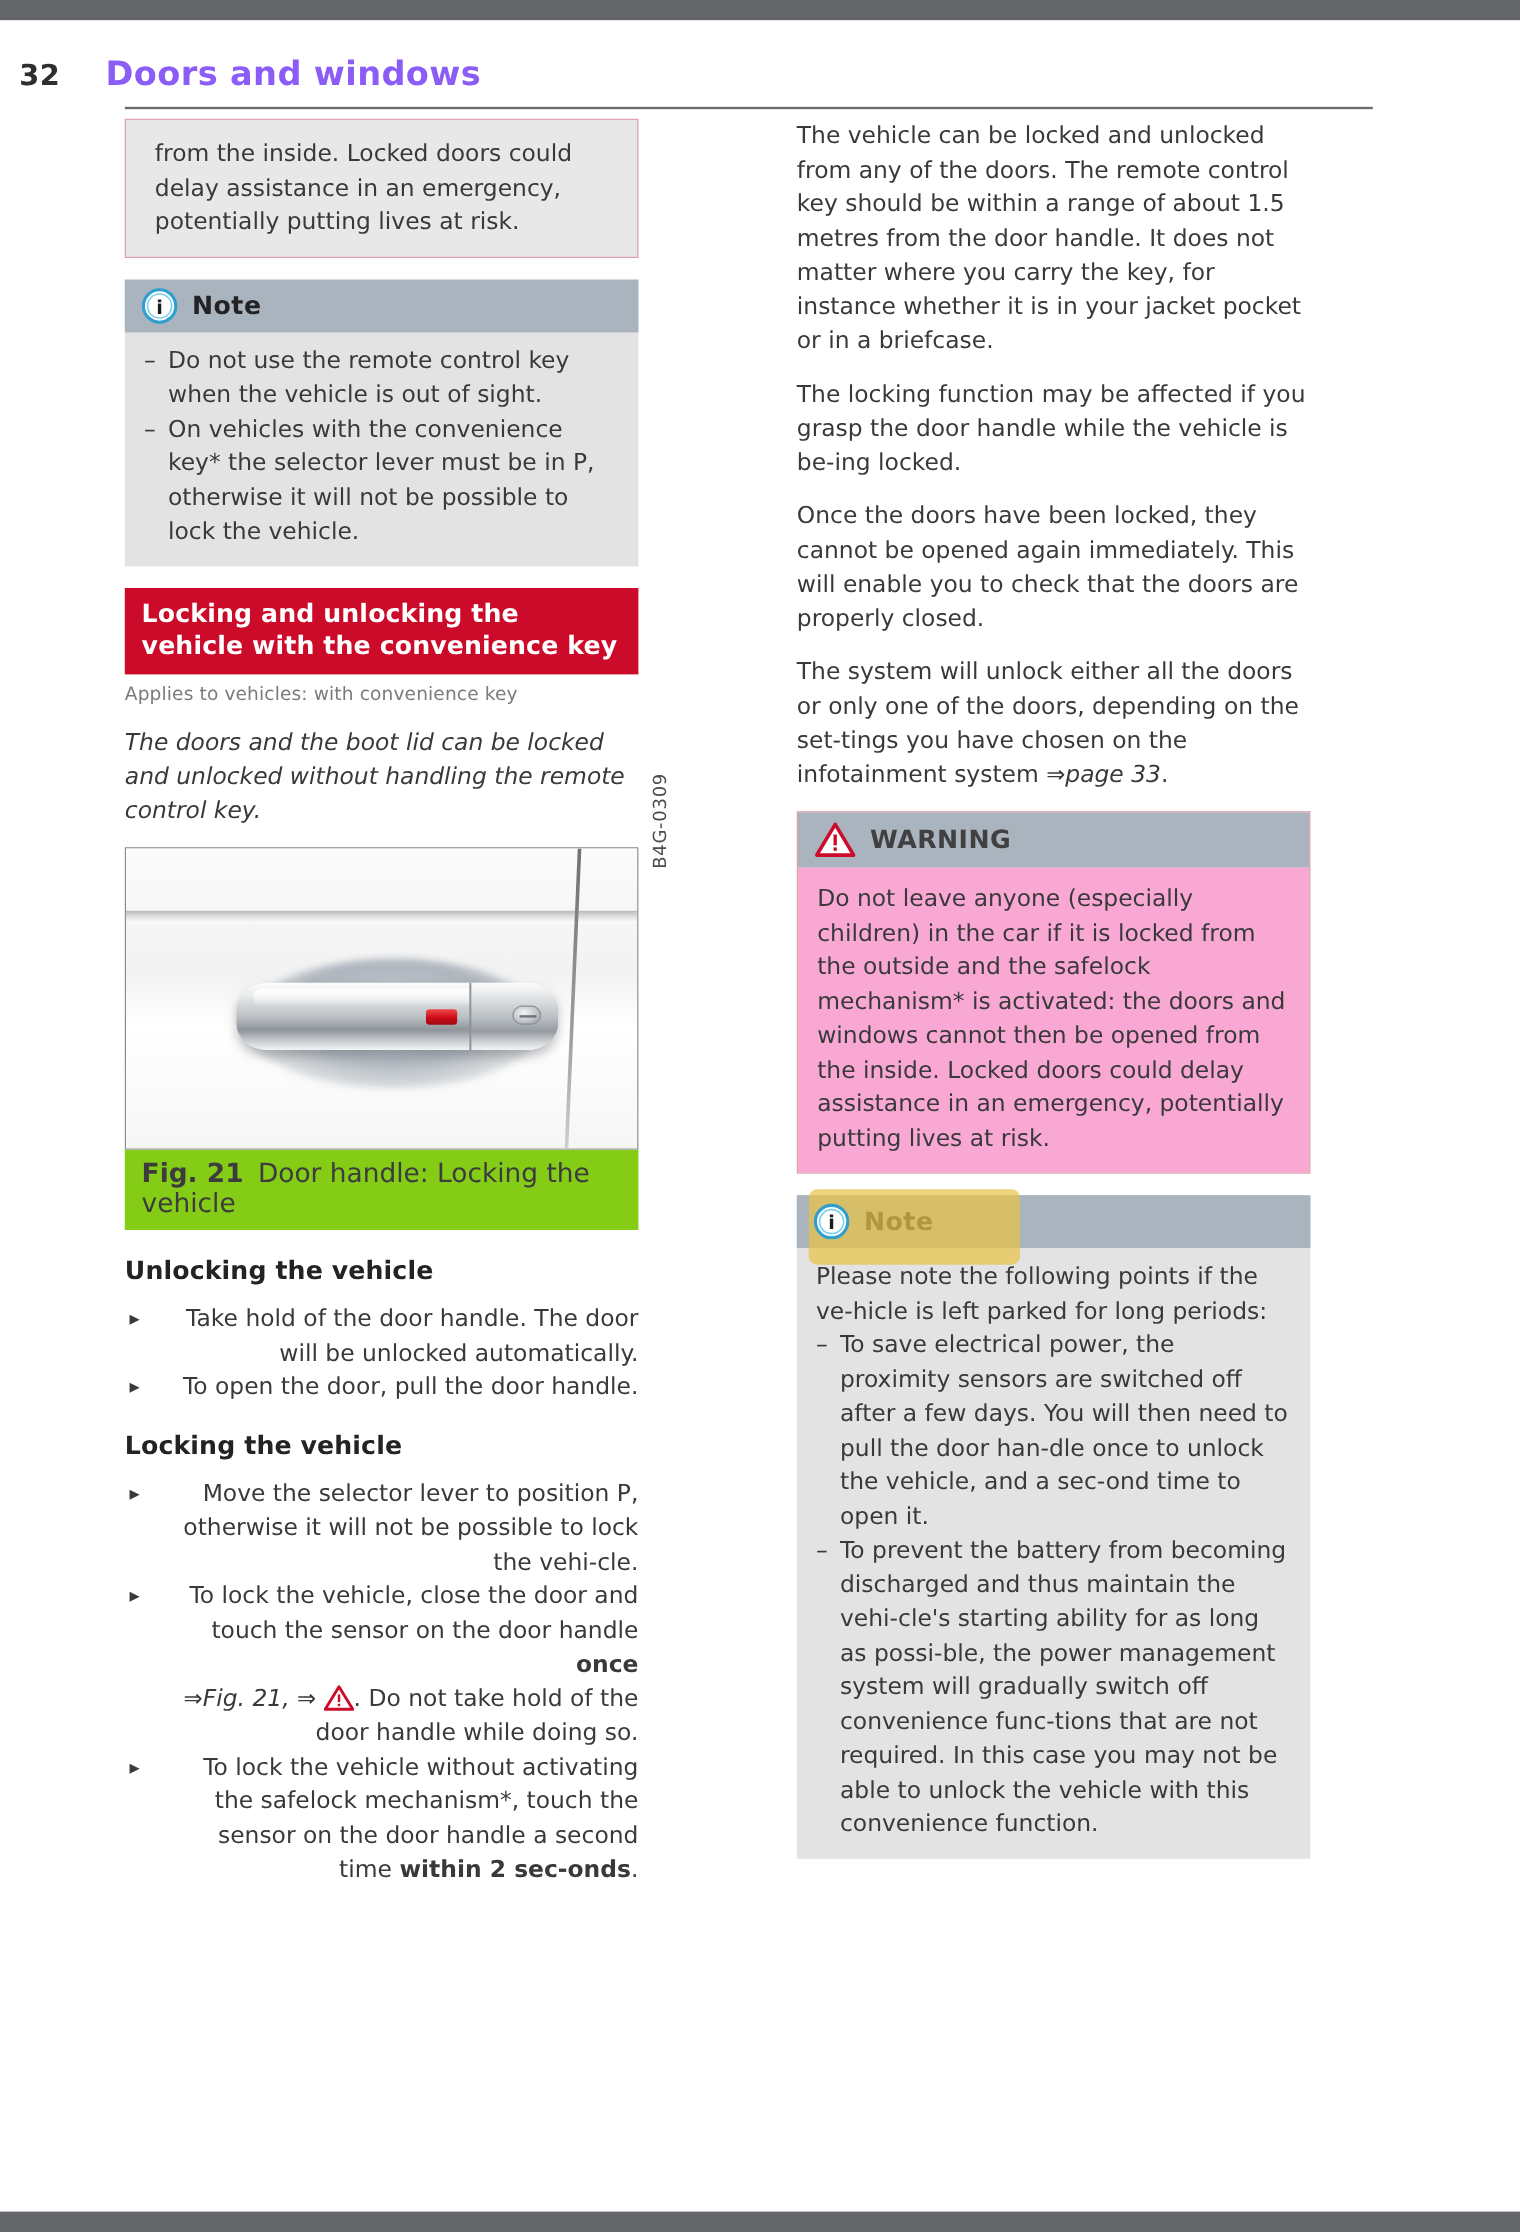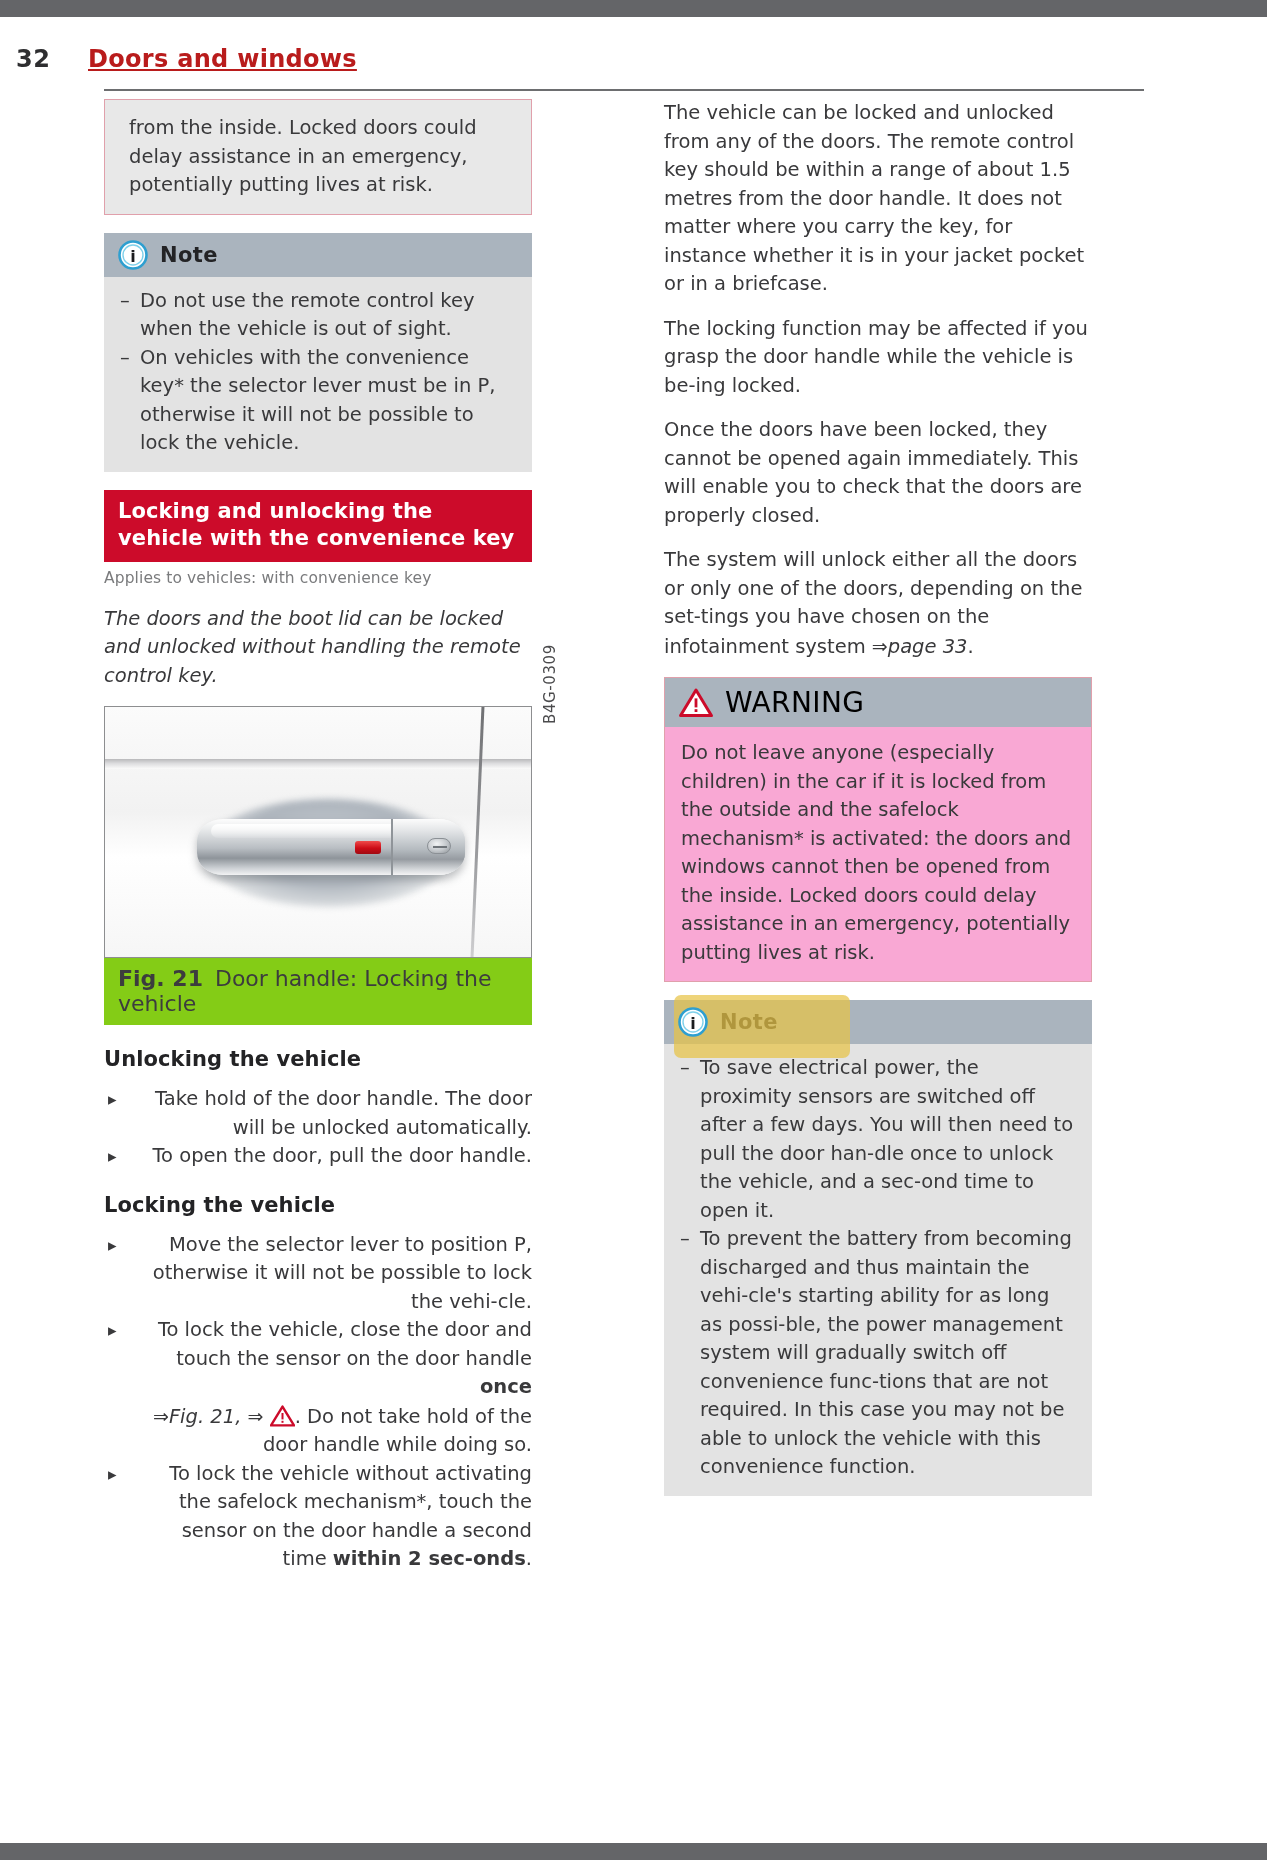--- a/index.html
+++ b/index.html
@@ -41,25 +41,24 @@
   #page-number {
     width: 88px;
     text-align: left;
     padding-left: 16px;
     font-size: 24px;
     font-weight: bold;
     letter-spacing: 0.5px;
     color: #2e2e30;
   }
   #chapter-title {
-    font-size: 24px;
+    font-size: 28px;
     font-weight: bold;
     letter-spacing: 0.3px;
-    color: #b91c1c;
-    text-decoration: underline;
+    color: #8b5cf6;
   }
   .header-rule {
     position: absolute;
     top: 72px; left: 104px;
     width: 1040px; height: 2px;
     background: #6d6e70;
   }
 
   
   .col {
@@ -92,23 +91,23 @@
     padding: 14px 16px 14px 24px;
   }
   .warn-head {
     background: #aab4be;
     display: flex;
     align-items: center;
     padding: 8px 14px;
     gap: 12px;
   }
   .warn-title {
-    font-size: 28px;
-    font-weight: normal;
-    color: #000000;
+    font-size: 21px;
+    font-weight: bold;
+    color: #404040;
     letter-spacing: 0.4px;
   }
   .warn-body {
     padding: 12px 16px 14px 16px;
     background: #f9a8d4;
   }
   .warn-body p { margin: 0; font-size: 19.5px; line-height: 28.5px; }
 
   .box-note { background: #e3e3e3; }
   .note-head {
@@ -439,20 +438,21 @@
         <span class="icon-info">
           <svg width="30" height="30" viewBox="0 0 30 30">
             <circle cx="15" cy="15" r="13.5" fill="#ffffff" stroke="#2e9fd0" stroke-width="2.6"></circle>
             <circle cx="15" cy="15" r="10" fill="#ffffff" stroke="#7fd0ea" stroke-width="1.4"></circle>
             <text x="15" y="21.5" font-family="DejaVu Sans, sans-serif" font-size="16" font-weight="bold" fill="#1b1b1d" text-anchor="middle">i</text>
           </svg>
         </span>
         <span class="note-title">Note</span>
       </div>
       <div class="note-body">
+        <p class="body" style="margin-bottom:0">Please note the following points if the ve-hicle is left parked for long periods:</p>
         <ul class="dash-list">
           <li>To save electrical power, the proximity sensors are switched off after a few days. You will then need to pull the door han-dle once to unlock the vehicle, and a sec-ond time to open it.</li>
           <li>To prevent the battery from becoming discharged and thus maintain the vehi-cle's starting ability for as long as possi-ble, the power management system will gradually switch off convenience func-tions that are not required. In this case you may not be able to unlock the vehicle with this convenience function.</li>
         </ul>
       </div>
     </div>
   </div>
 </div>
 
 </body></html>

